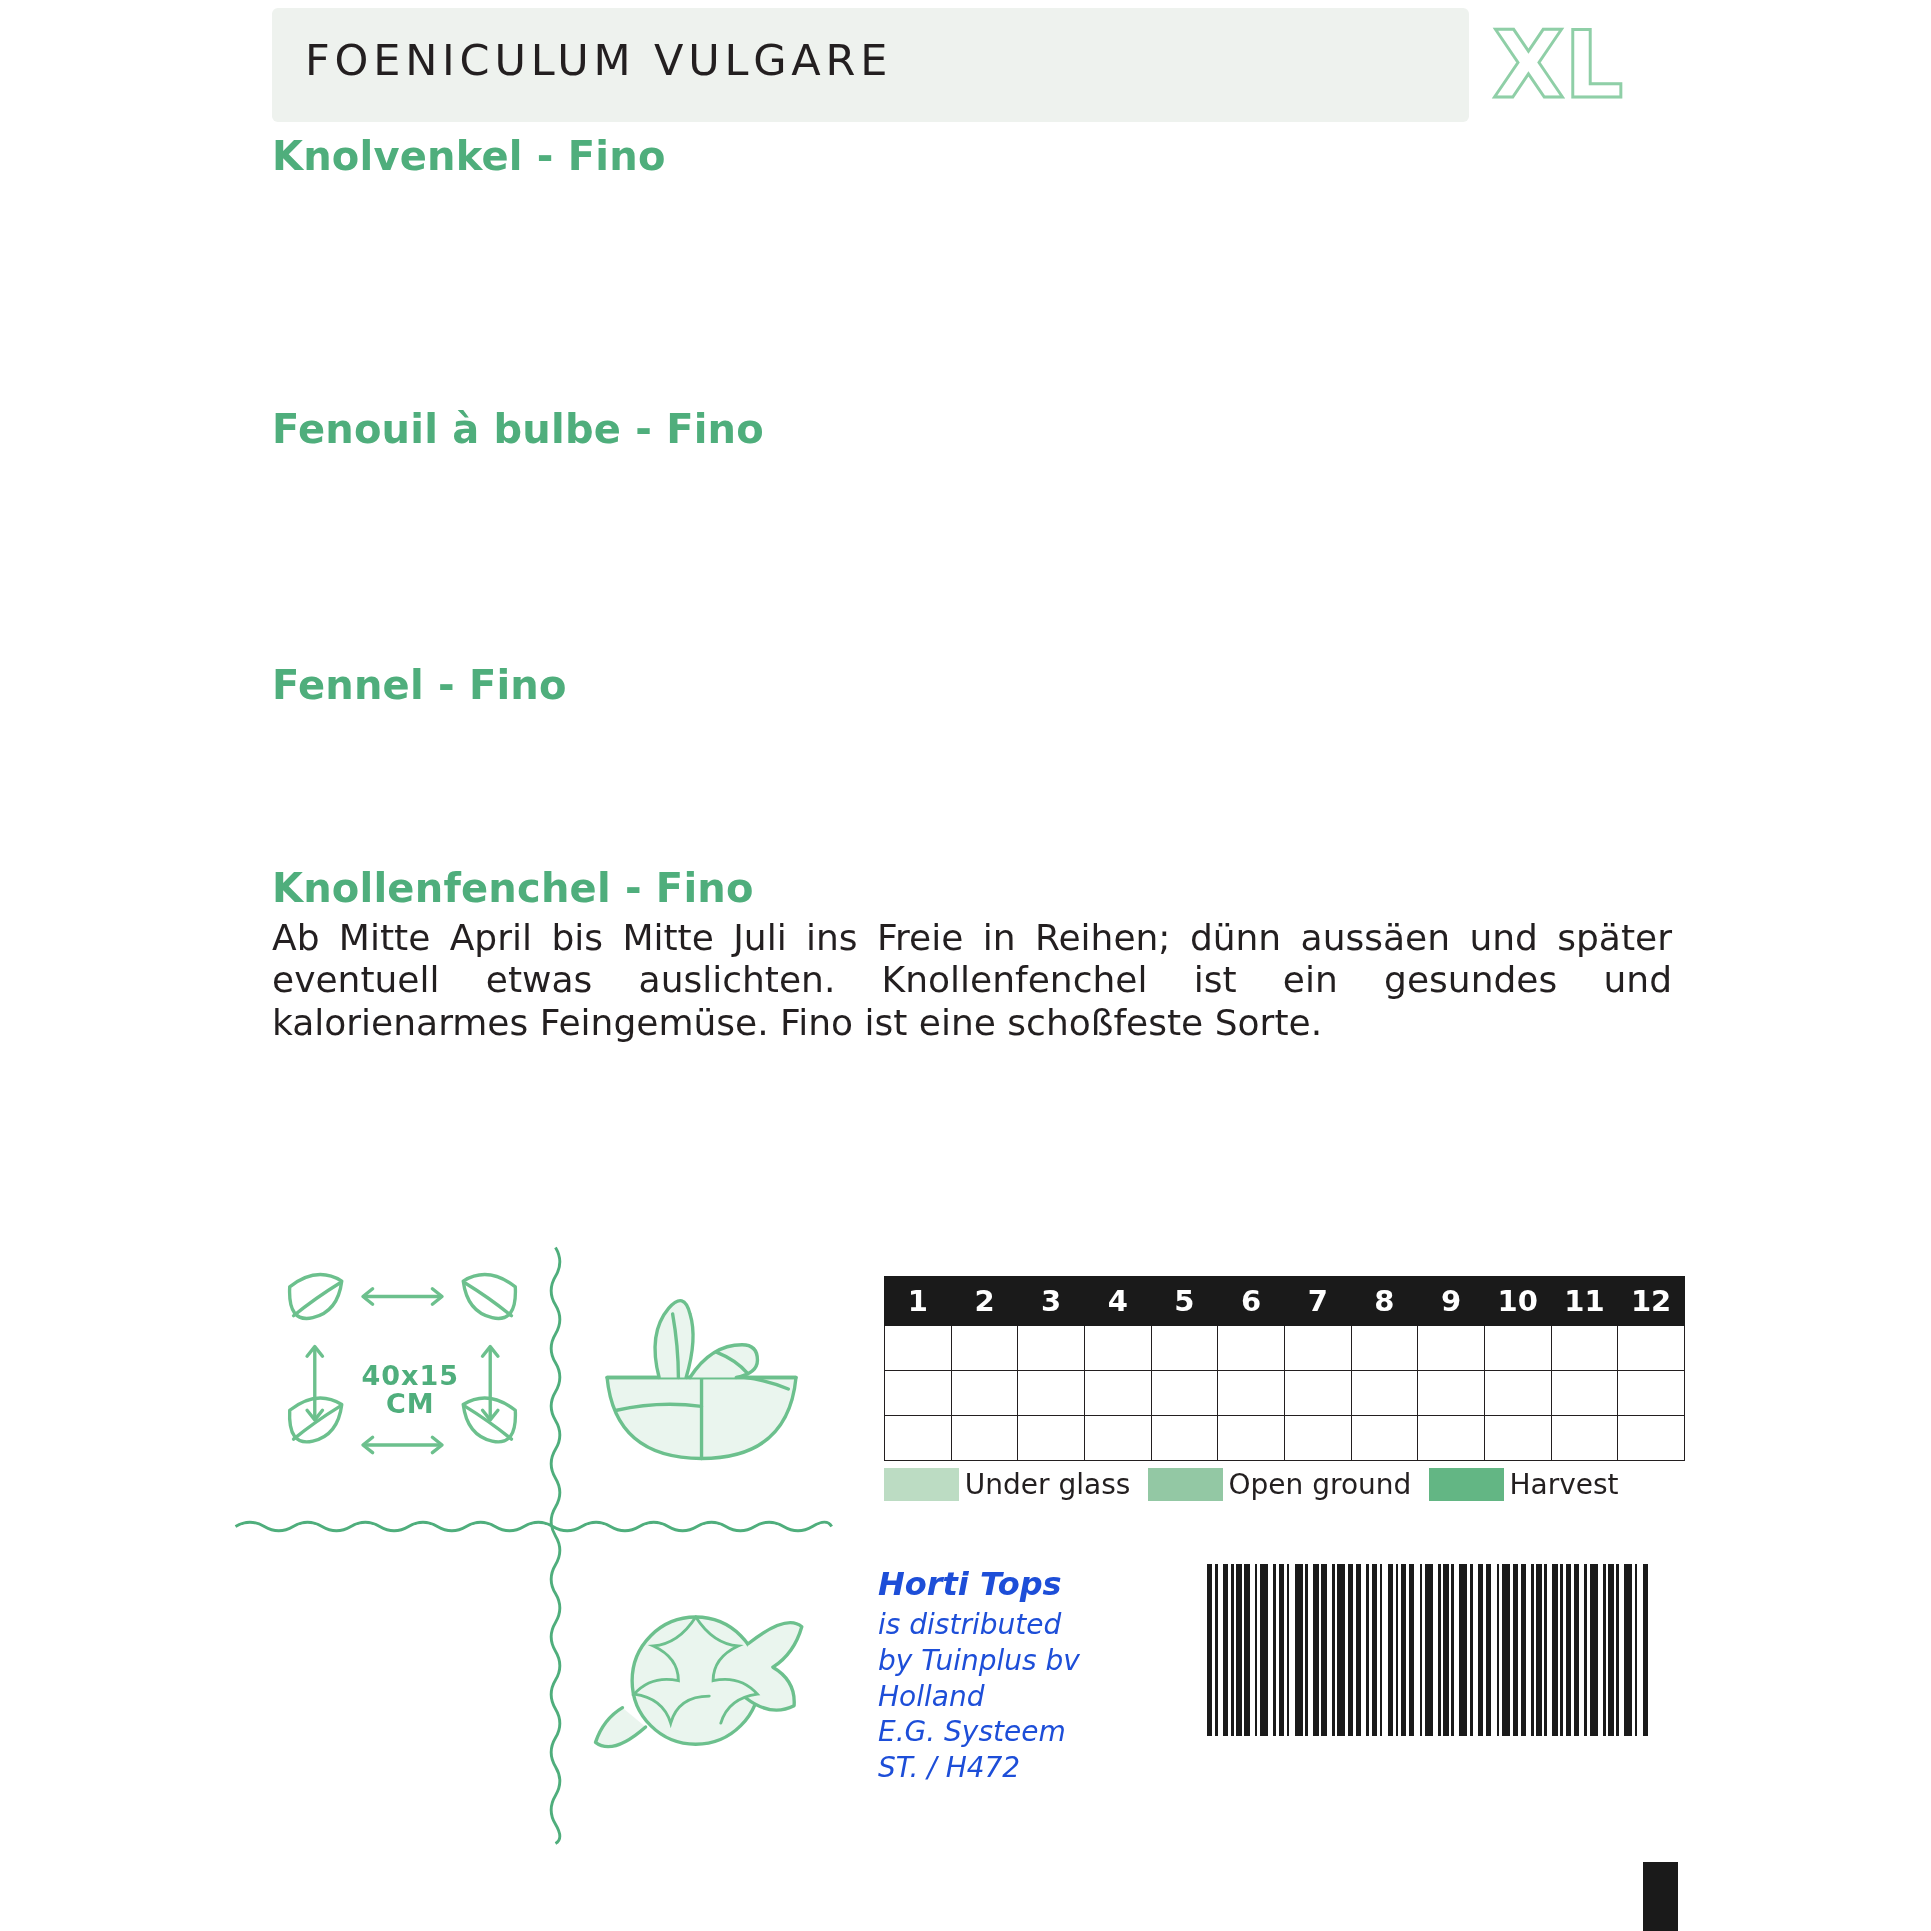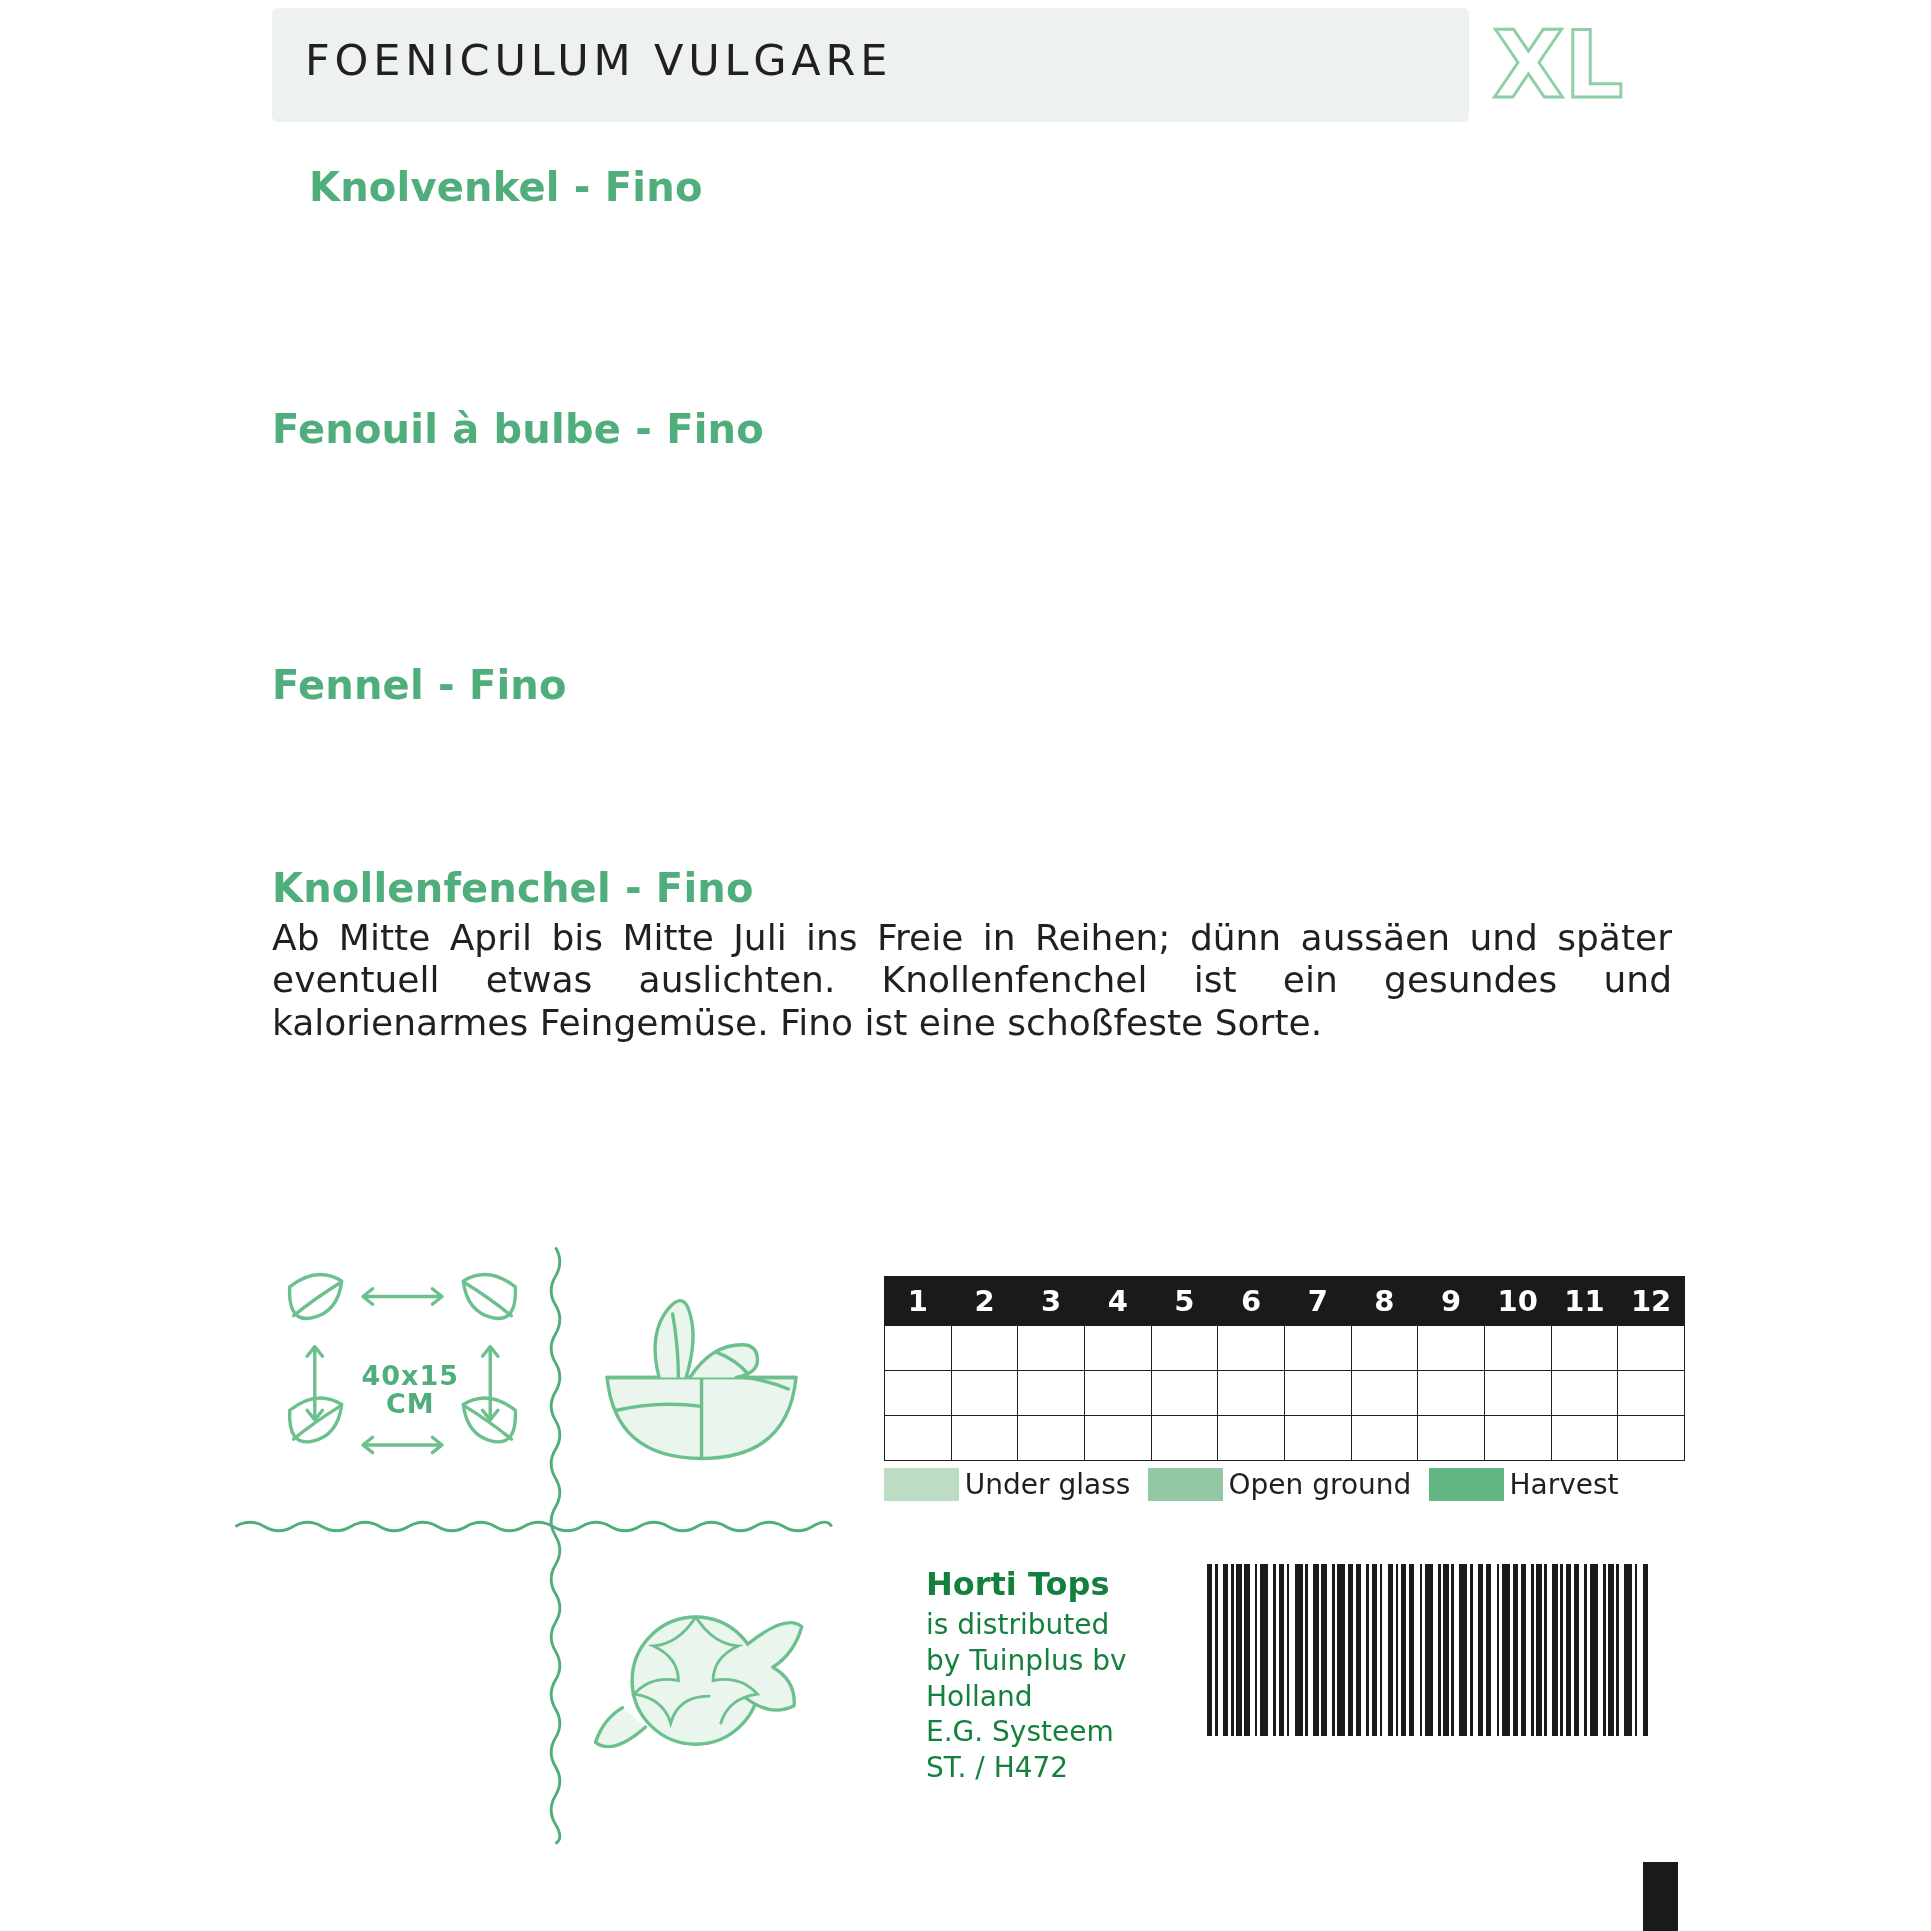--- a/index.html
+++ b/index.html
@@ -55,21 +55,21 @@
     letter-spacing: 0.2px;
   }
   .block p {
     margin: 0;
     font-size: 36px;
     line-height: 1.18;
     color: #231f20;
   }
   .block.justify p { text-align: justify; }
 
-  #block-nl { top: 164px; margin-left: 37px; }
+  #block-nl { top: 133px; }
   #block-fr { top: 406px; }
   #block-en { top: 662px; }
   #block-de { top: 865px; }
 
   
   .icon-panel {
     position: absolute;
     left: 253px;
     top: 1246px;
     width: 618px;
@@ -146,26 +146,27 @@
   }
   .legend .sw { width: 75px; height: 33px; display: inline-block; }
   .legend .lbl { margin-left: 5.8px; margin-right: 17.4px; }
   .sw-under { background: #bcdcc3; }
   .sw-open  { background: #93c8a4; }
   .sw-harv  { background: #63b684; }
 
   
   .brand {
     position: absolute;
-    left: 926px;
+    left: 878px;
     top: 1564px;
     width: 280px;
     font-size: 28px;
     line-height: 1.28;
-    color: #15803d;
+    color: #1d4ed8;
+    font-style: italic;
   }
   .brand .name {
     font-size: 32px;
     font-weight: bold;
     margin-bottom: 1.9px;
   }
 
   
   .barcode-wrap {
     position: absolute;

